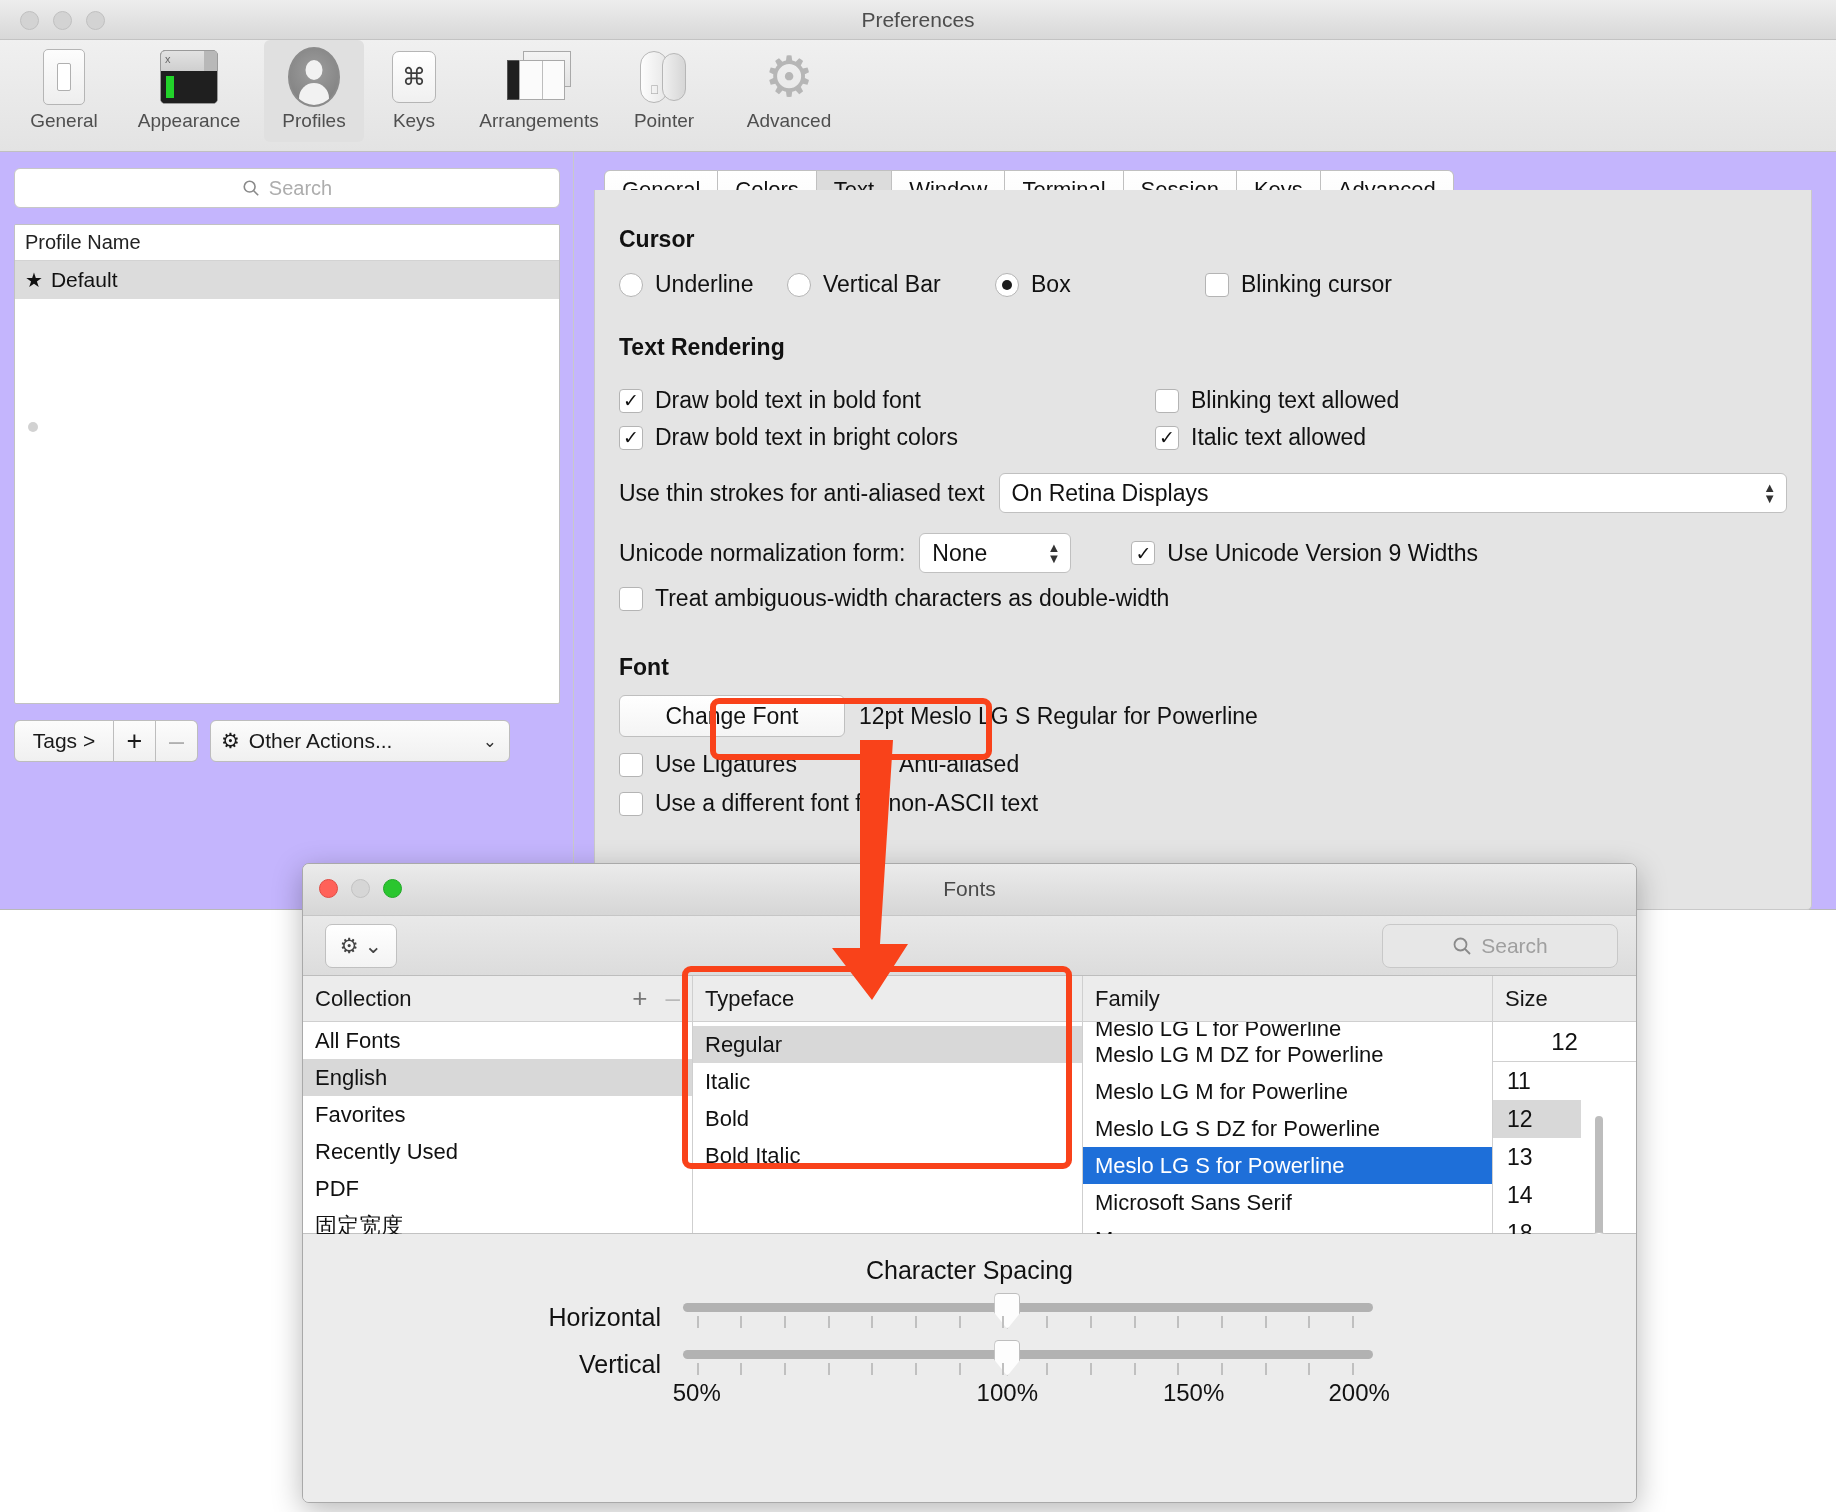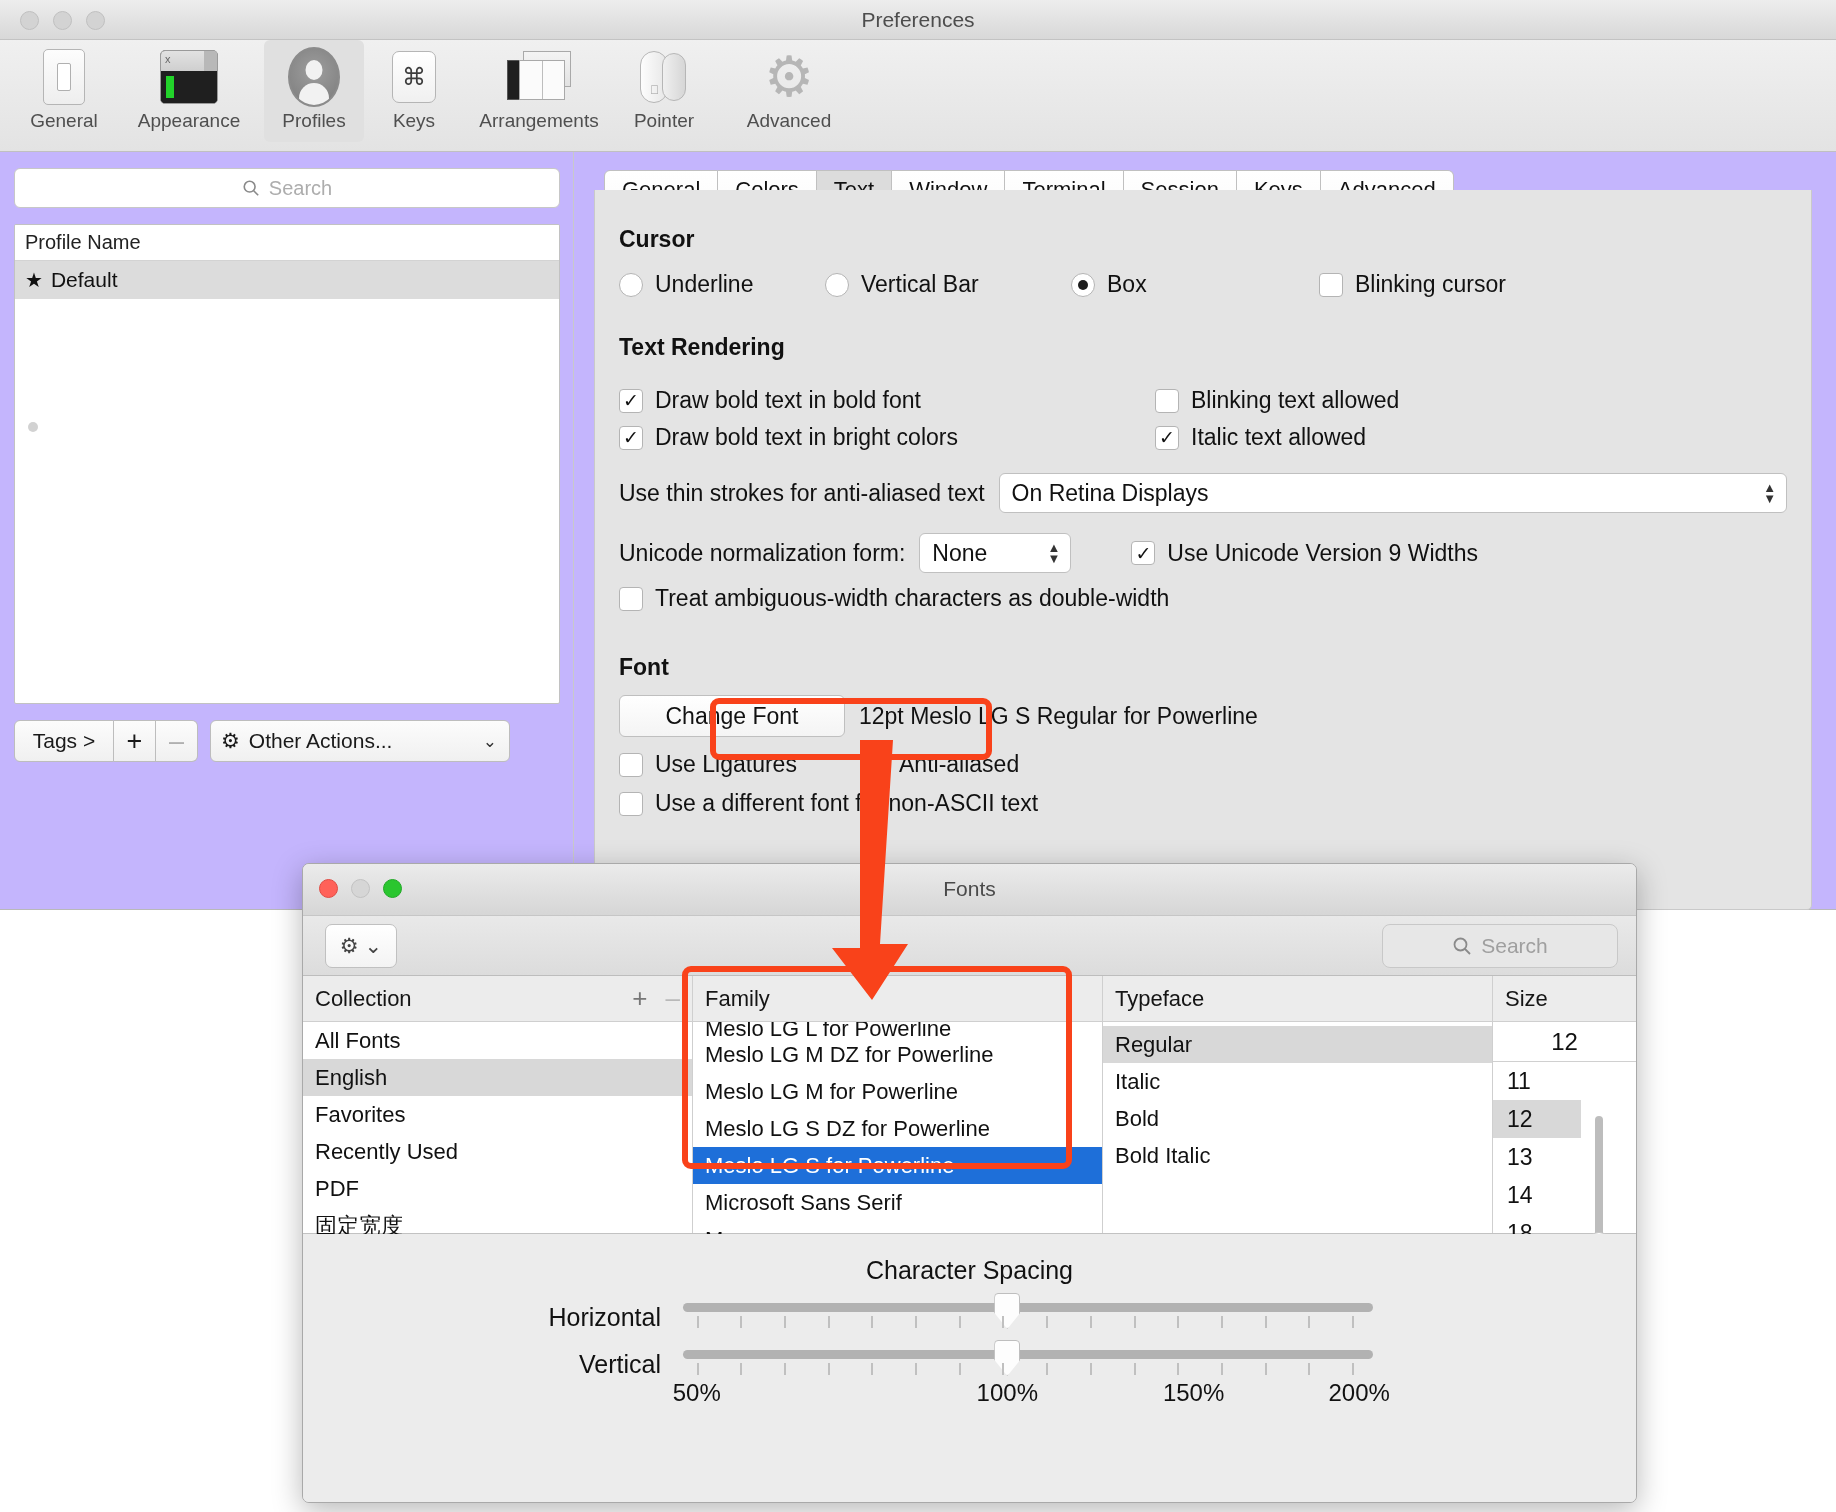--- a/index.html
+++ b/index.html
@@ -392,21 +392,21 @@
           <div class="tab">Window</div>
           <div class="tab">Terminal</div>
           <div class="tab">Session</div>
           <div class="tab">Keys</div>
           <div class="tab">Advanced</div>
         </div>
 
         <div class="panel">
 
           <div class="sect-title">Cursor</div>
-          <div class="row" style="margin-top:18px;gap:38px;">
+          <div class="row" style="margin-top:18px;">
             <div class="row" style="width:168px;">
               <span class="radio"></span>
               <span class="lbl" style="margin-left:12px;">Underline</span>
             </div>
             <div class="row" style="width:208px;">
               <span class="radio"></span>
               <span class="lbl" style="margin-left:12px;">Vertical Bar</span>
             </div>
             <div class="row" style="width:210px;">
               <span class="radio on"></span>
@@ -532,47 +532,47 @@
           </span>
         </div>
         <div class="list">
           <div class="li">All Fonts</div>
           <div class="li sel-grey">English</div>
           <div class="li">Favorites</div>
           <div class="li">Recently Used</div>
           <div class="li">PDF</div>
           <div class="li">固定宽度</div>
 
+        </div>
+      </div>
+
+      <div class="col" style="width:390px;">
+        <div class="col-head">
+          <span>Typeface</span>
+        </div>
+        <div class="list" style="padding-top:4px;">
+          <div class="li sel-grey">Regular</div>
+          <div class="li">Italic</div>
+          <div class="li">Bold</div>
+          <div class="li">Bold Italic</div>
         </div>
       </div>
 
       <div class="col" style="width:410px;">
         <div class="col-head">
           <span>Family</span>
         </div>
         <div class="list">
           <div class="li" style="height:14px;overflow:hidden;">Meslo LG L for Powerline</div>
           <div class="li">Meslo LG M DZ for Powerline</div>
           <div class="li">Meslo LG M for Powerline</div>
           <div class="li">Meslo LG S DZ for Powerline</div>
           <div class="li sel-blue">Meslo LG S for Powerline</div>
           <div class="li">Microsoft Sans Serif</div>
           <div class="li">Monaco</div>
-        </div>
-      </div>
-
-      <div class="col" style="width:390px;">
-        <div class="col-head">
-          <span>Typeface</span>
-        </div>
-        <div class="list" style="padding-top:4px;">
-          <div class="li sel-grey">Regular</div>
-          <div class="li">Italic</div>
-          <div class="li">Bold</div>
-          <div class="li">Bold Italic</div>
         </div>
       </div>
 
       <div class="col" style="width:143px; border-right:none;">
         <div class="col-head">
           <span>Size</span>
         </div>
         <div class="size-value">12</div>
         <div class="size-list">
           <div class="size-li">11</div>

